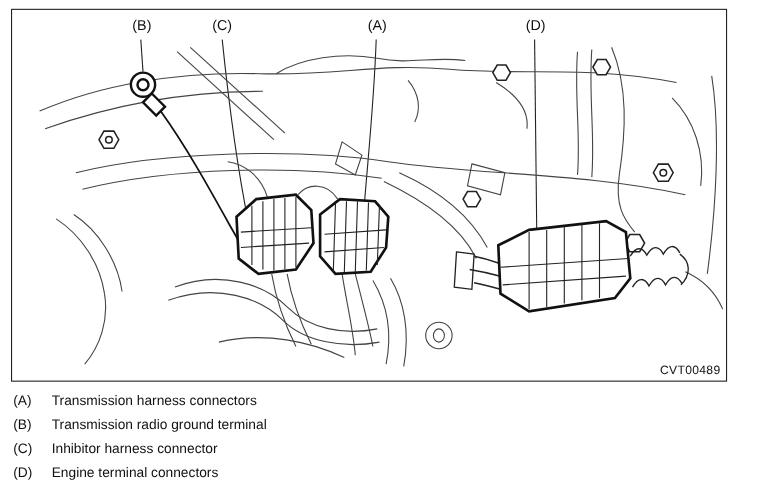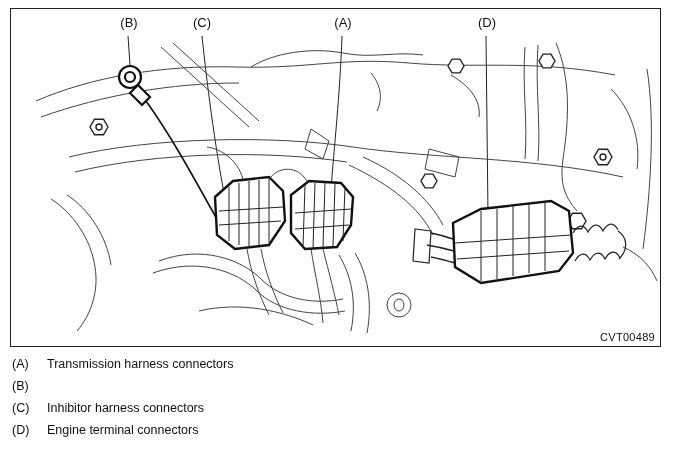--- a/index.html
+++ b/index.html
@@ -212,24 +212,25 @@
     <span class="figure-code">CVT00489</span>
   </div>
 
   <div class="legend">
     <div class="legend-row">
       <span class="legend-key">(A)</span>
       <span class="legend-text">Transmission harness connectors</span>
     </div>
     <div class="legend-row">
       <span class="legend-key">(B)</span>
+      <span class="legend-text">Transmission radio ground terminal</span>
     </div>
     <div class="legend-row">
       <span class="legend-key">(C)</span>
-      <span class="legend-text">Inhibitor harness connectors</span>
+      <span class="legend-text">Inhibitor harness connector</span>
     </div>
     <div class="legend-row">
       <span class="legend-key">(D)</span>
       <span class="legend-text">Engine terminal connectors</span>
     </div>
   </div>
 
 </div>
 
 </body></html>

